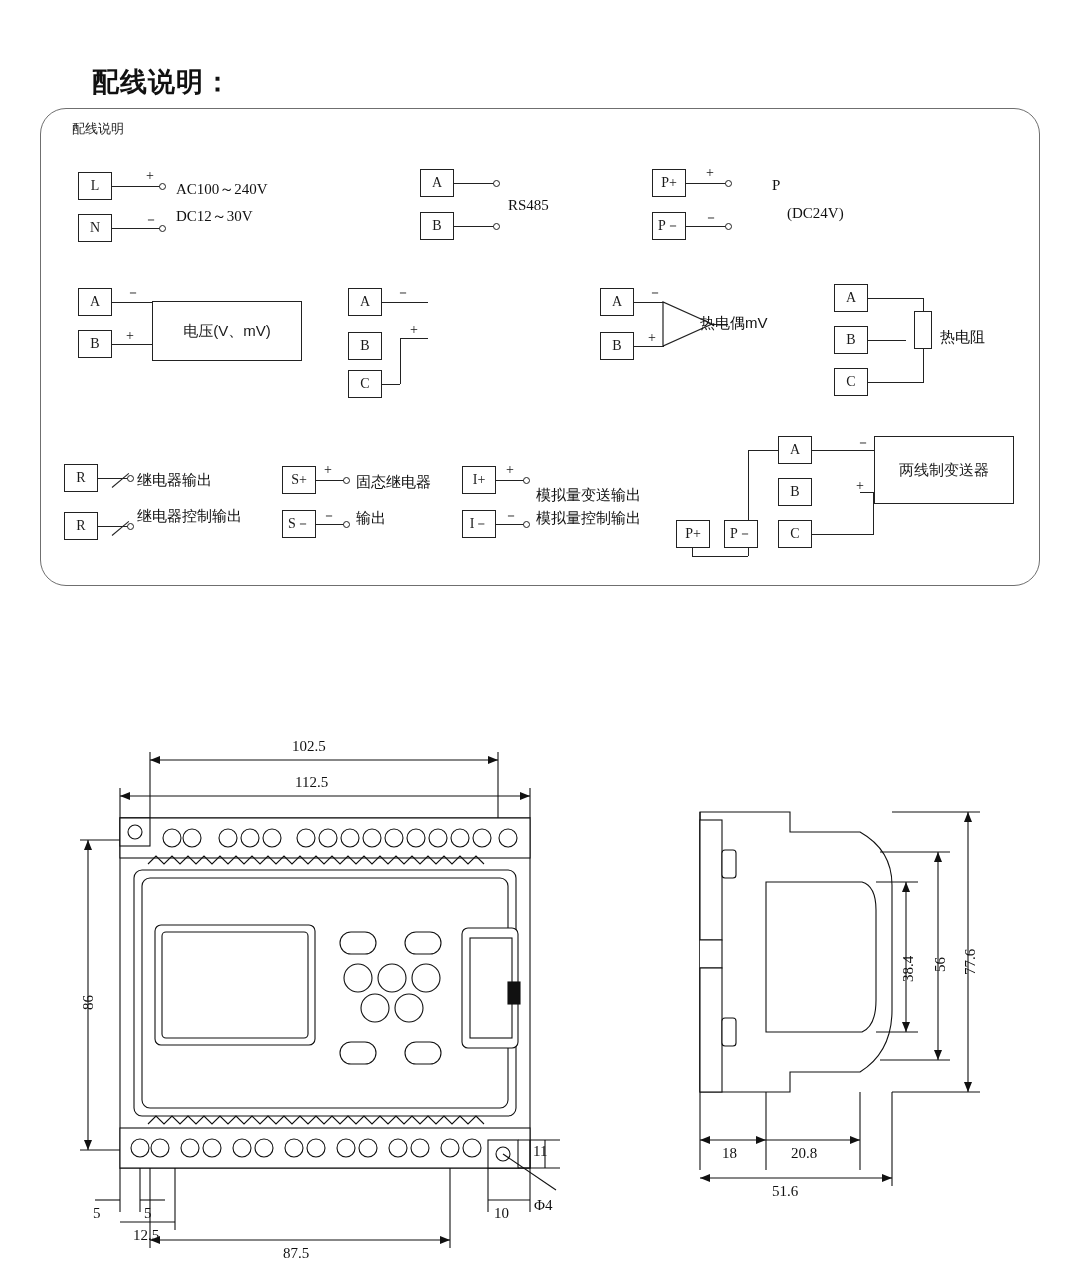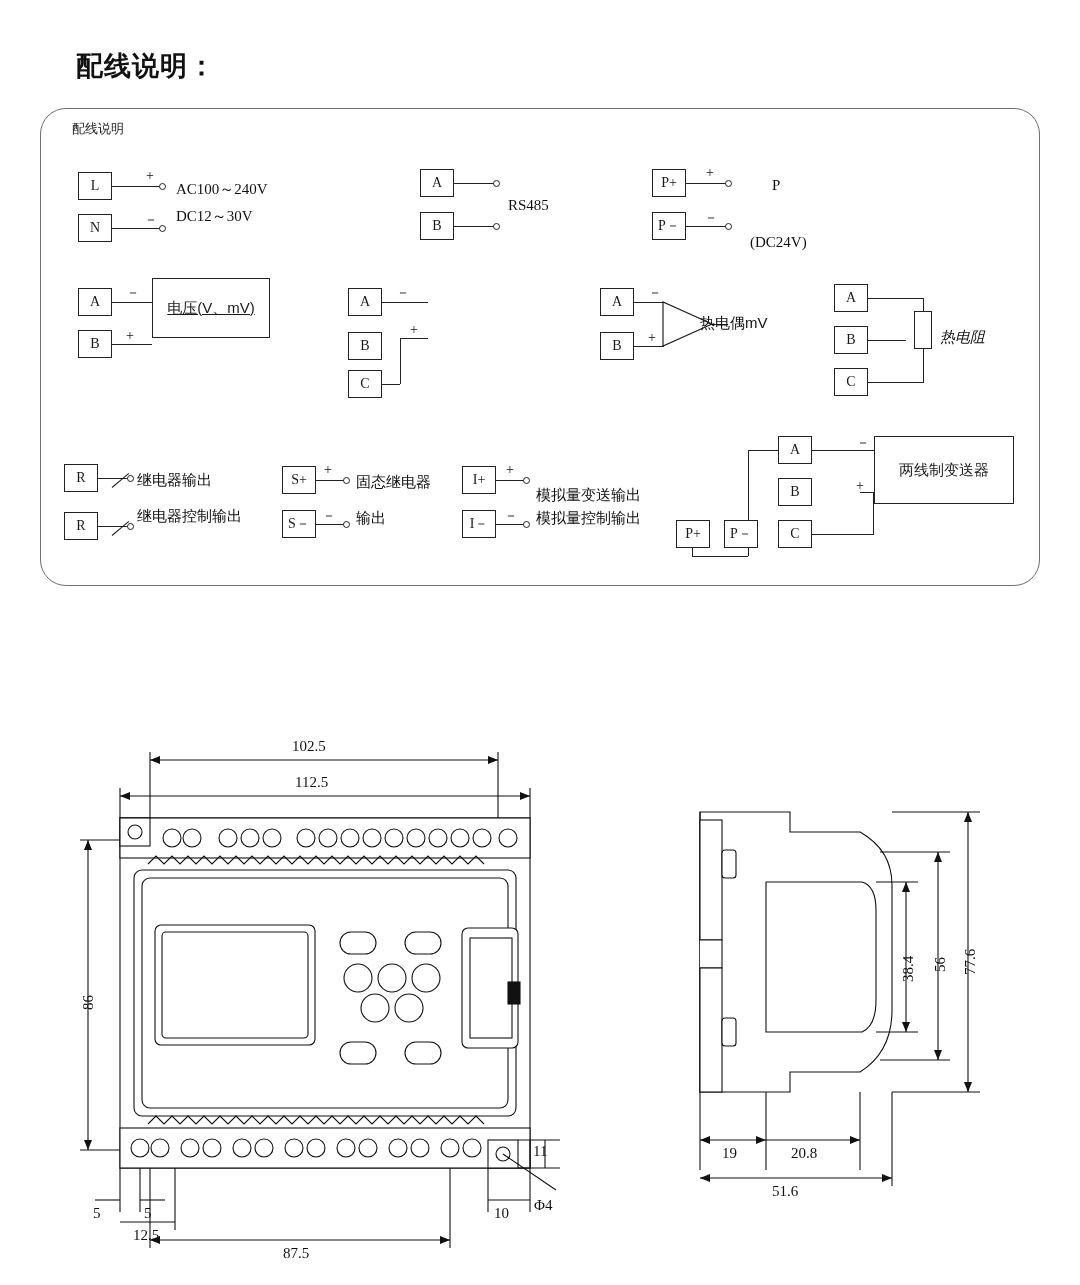--- a/index.html
+++ b/index.html
@@ -8,21 +8,21 @@
     background:#ffffff;
     font-family:"Liberation Sans", sans-serif;
     color:#1a1a1a;
     position:relative;
     overflow:hidden;
   }
   .page{position:relative;width:1080px;height:1285px;}
 
   h1.section-title{
     position:absolute;
-    margin:0;
+    margin:16px;
     font-size:27px;
     font-weight:700;
     letter-spacing:1px;
     color:#111;
     font-family:"Liberation Sans", sans-serif;
   }
   #title-wiring{left:76px;top:48px;}
   #title-dims{left:76px;top:660px;}
 
   
@@ -118,29 +118,29 @@
 
   <div class="term" style="left:652px;top:169px;">P+</div>
   <div class="term" style="left:652px;top:212px;">P－</div>
   <div class="hline" style="left:686px;top:183px;width:40px;"></div>
   <div class="hline" style="left:686px;top:226px;width:40px;"></div>
   <div class="dot" style="left:725px;top:180px;"></div>
   <div class="dot" style="left:725px;top:223px;"></div>
   <div class="sign" style="left:706px;top:165px;">+</div>
   <div class="sign" style="left:704px;top:209px;">－</div>
   <div class="lbl" style="left:772px;top:177px;">P</div>
-  <div class="lbl" style="left:750px;top:205px;margin-top:29px;">(DC24V)</div>
+  <div class="lbl" style="left:787px;top:205px;">(DC24V)</div>
 
   <div class="term" style="left:78px;top:288px;">A</div>
   <div class="term" style="left:78px;top:330px;">B</div>
   <div class="hline" style="left:112px;top:302px;width:40px;"></div>
   <div class="hline" style="left:112px;top:344px;width:40px;"></div>
   <div class="sign" style="left:126px;top:284px;">－</div>
   <div class="sign" style="left:126px;top:328px;">+</div>
-  <div class="box" style="left:152px;top:278px;width:118px;height:60px;text-decoration:underline;">电压(V、mV)</div>
+  <div class="box" style="left:152px;top:301px;width:150px;height:60px;">电压(V、mV)</div>
 
   <div class="term" style="left:348px;top:288px;">A</div>
   <div class="term" style="left:348px;top:332px;">B</div>
   <div class="term" style="left:348px;top:370px;">C</div>
   <div class="hline" style="left:382px;top:302px;width:46px;"></div>
   <div class="hline" style="left:382px;top:384px;width:18px;"></div>
   <div class="vline" style="left:400px;top:338px;height:46px;"></div>
   <div class="hline" style="left:400px;top:338px;width:28px;"></div>
   <div class="sign" style="left:396px;top:284px;">－</div>
   <div class="sign" style="left:410px;top:322px;">+</div>
@@ -159,21 +159,21 @@
 
   <div class="term" style="left:834px;top:284px;">A</div>
   <div class="term" style="left:834px;top:326px;">B</div>
   <div class="term" style="left:834px;top:368px;">C</div>
   <div class="hline" style="left:868px;top:298px;width:56px;"></div>
   <div class="hline" style="left:868px;top:340px;width:38px;"></div>
   <div class="hline" style="left:868px;top:382px;width:56px;"></div>
   <div class="vline" style="left:923px;top:298px;height:14px;"></div>
   <div class="vline" style="left:923px;top:348px;height:34px;"></div>
   <div class="res" style="left:914px;top:311px;width:18px;height:38px;"></div>
-  <div class="lbl cn" style="left:940px;top:328px;font-style:italic;">热电阻</div>
+  <div class="lbl cn" style="left:940px;top:328px;">热电阻</div>
 
   <div class="term" style="left:64px;top:464px;">R</div>
   <div class="term" style="left:64px;top:512px;">R</div>
   <div class="hline" style="left:98px;top:478px;width:30px;"></div>
   <div class="hline" style="left:98px;top:526px;width:30px;"></div>
   <div class="dot" style="left:127px;top:475px;"></div>
   <div class="dot" style="left:127px;top:523px;"></div>
   <div class="hline" style="left:112px;top:487px;width:22px;transform:rotate(-40deg);transform-origin:left center;"></div>
   <div class="hline" style="left:112px;top:535px;width:22px;transform:rotate(-40deg);transform-origin:left center;"></div>
   <div class="lbl cn" style="left:137px;top:471px;">继电器输出</div>
@@ -387,18 +387,18 @@
     <div class="dimtxt" style="left:144px;top:505px;">5</div>
     <div class="dimtxt" style="left:133px;top:527px;">12.5</div>
     <div class="dimtxt" style="left:494px;top:505px;">10</div>
     <div class="dimtxt" style="left:533px;top:443px;">11</div>
     <div class="dimtxt" style="left:534px;top:497px;">Φ4</div>
 
     
     <div class="dimtxt rot" style="left:962px;top:275px;">77.6</div>
     <div class="dimtxt rot" style="left:932px;top:272px;">56</div>
     <div class="dimtxt rot" style="left:900px;top:282px;">38.4</div>
-    <div class="dimtxt" style="left:722px;top:445px;">19</div>
+    <div class="dimtxt" style="left:722px;top:445px;">18</div>
     <div class="dimtxt" style="left:791px;top:445px;">20.8</div>
     <div class="dimtxt" style="left:772px;top:483px;">51.6</div>
   </div>
 
 </div>
 
 </body></html>

